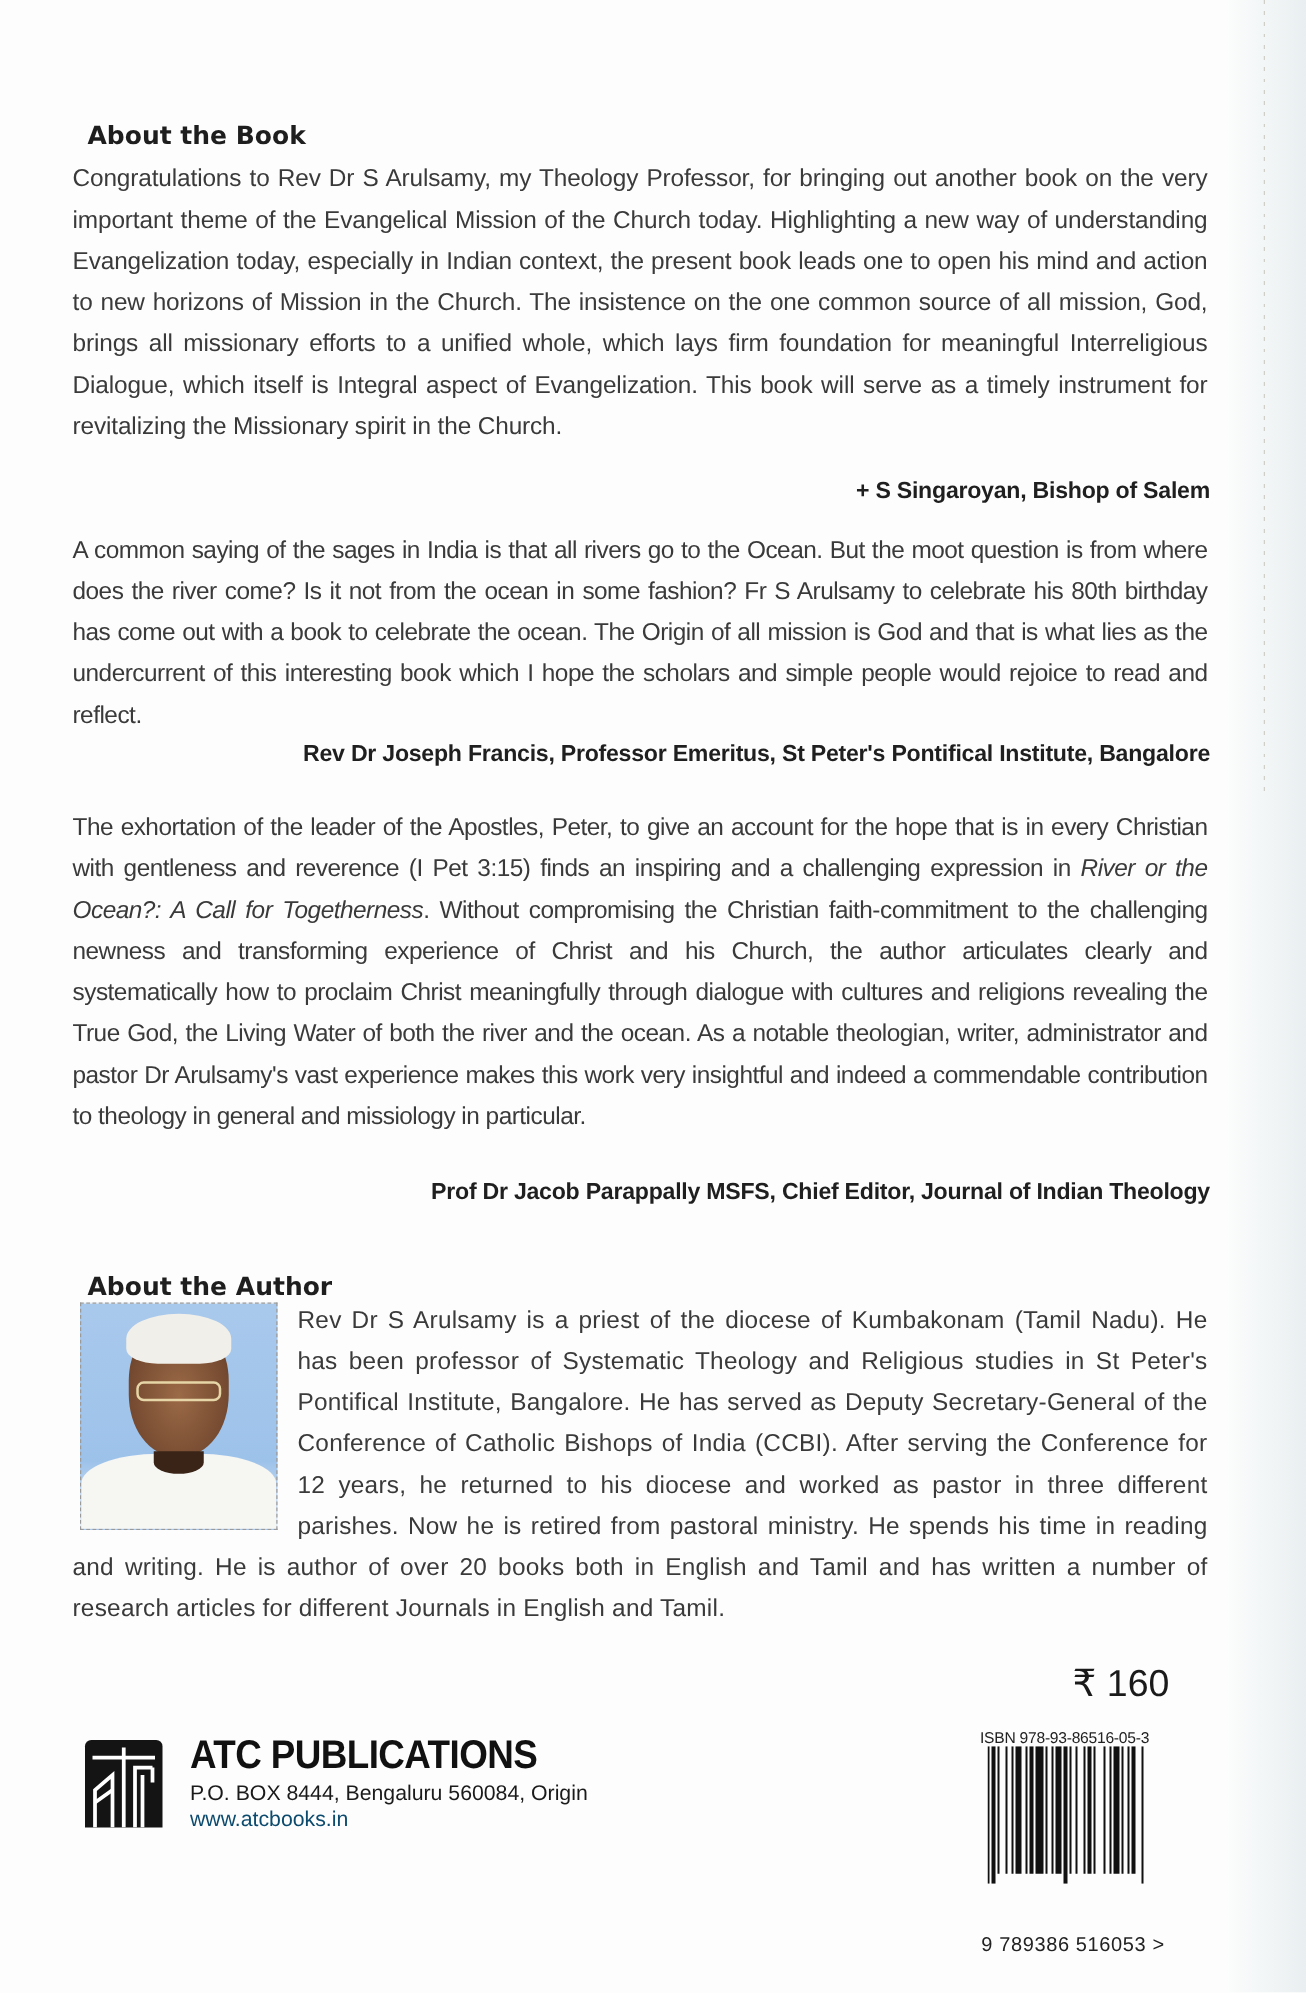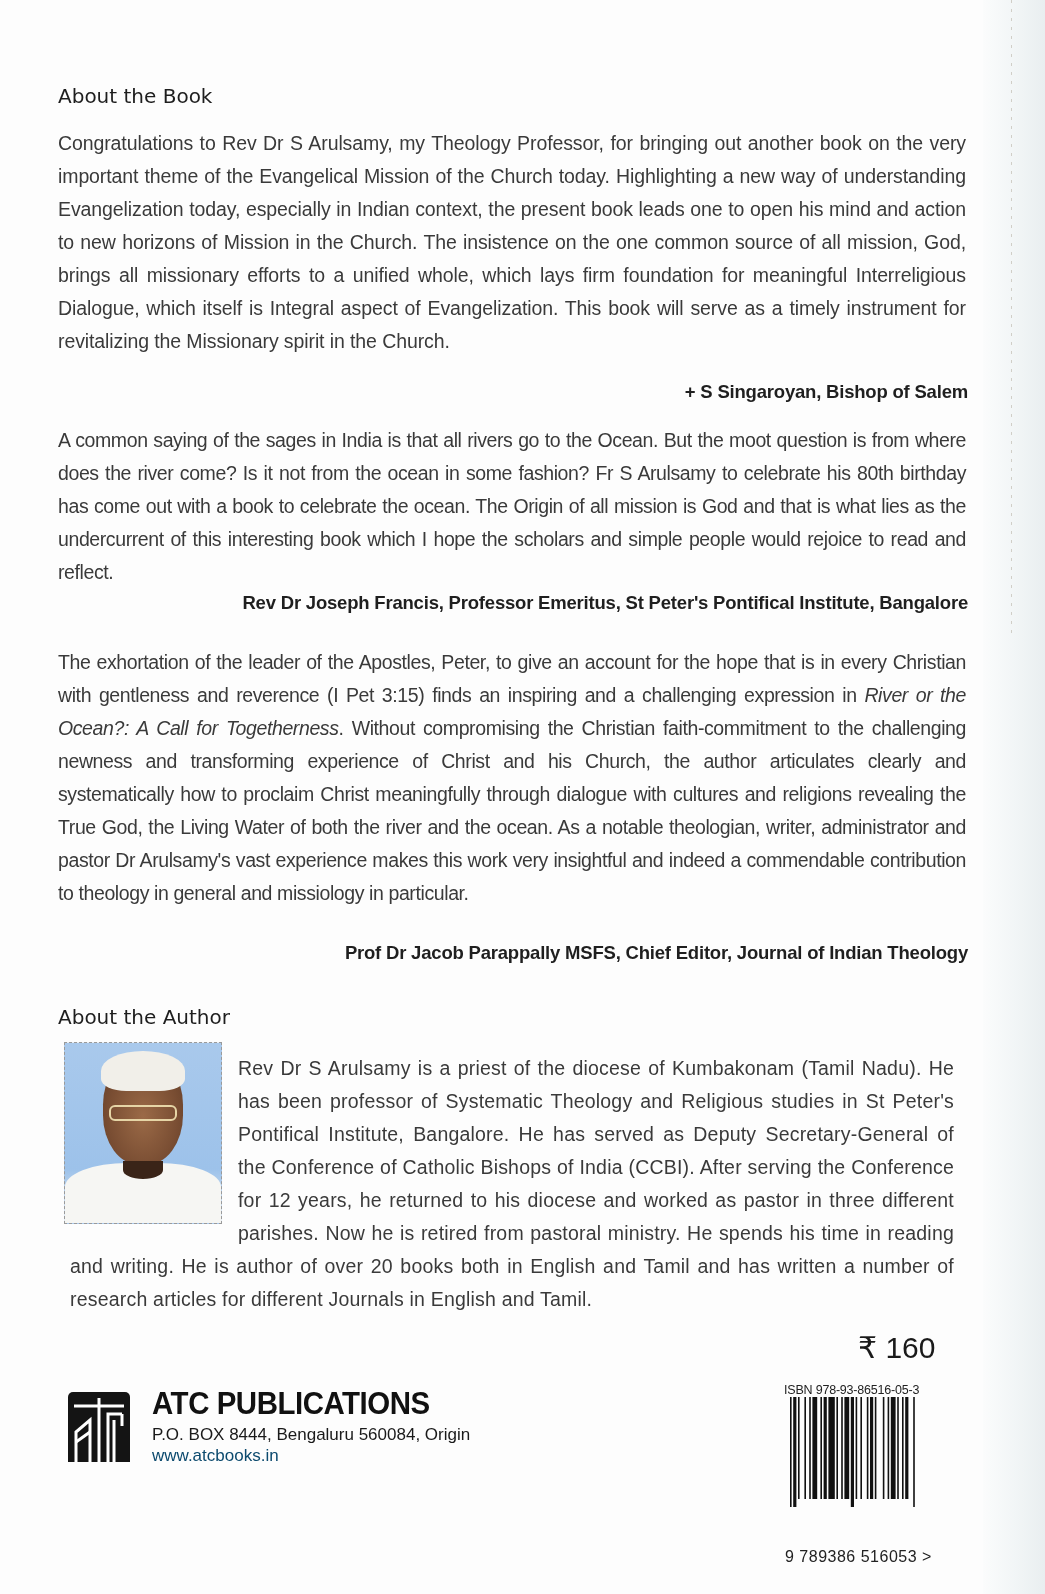--- a/index.html
+++ b/index.html
@@ -14,22 +14,22 @@
     position: absolute; top: 0; right: 0; width: 62px; height: 100%;
     background: linear-gradient(to right, #fbfcfc 0%, #f1f5f6 55%, #e9eef0 100%);
   }
   .page-edge::before {
     content: ""; position: absolute; left: 28px; top: 0; width: 1px; height: 40%;
     background: repeating-linear-gradient(to bottom, #b9b4a8 0 3px, transparent 3px 9px);
     opacity: .6;
   }
   .content { position: absolute; left: 58px; top: 0; width: 910px; }
   .h {
-    font-family: "DejaVu Sans", sans-serif; font-weight: normal;
-    font-size: 20px; color: #1e1e1e; margin: 0; position: absolute; left: 0;
+    font-family: "DejaVu Sans", sans-serif; font-weight: bold;
+    font-size: 20px; color: #1e1e1e; margin: 12px; position: absolute; left: 0;
   }
   .para {
     position: absolute; left: 0; width: 908px;
     font-size: 19.5px; line-height: 33px; color: #3a3a3a;
     text-align: justify; letter-spacing: -0.1px; margin: 0;
   }
   .para.narrow { font-family: "Liberation Sans Narrow", "Liberation Sans", sans-serif; letter-spacing: -0.4px; }
   .para i { font-style: italic; }
   .sig {
     position: absolute; right: 0; font-weight: bold; font-size: 18.5px;
@@ -56,21 +56,21 @@
   }
   .photo .shirt {
     position: absolute; left: 0; bottom: 0; width: 156px; height: 60px;
     background: #f6f6f3; border-radius: 40% 40% 0 0;
   }
   .photo .collar {
     position: absolute; left: 58px; bottom: 44px; width: 40px; height: 18px;
     background: #3a2418; border-radius: 0 0 50% 50%;
   }
   .author-text {
-    font-size: 19.5px; line-height: 33px; color: #3a3a3a; text-align: justify; margin: 12px;
+    font-size: 19.5px; line-height: 33px; color: #3a3a3a; text-align: justify; margin: 0;
     letter-spacing: 0.2px;
   }
   .logo {
     position: absolute; left: 68px; top: 1392px; width: 62px; height: 70px;
     background: #141414; border-radius: 5px 5px 0 0;
   }
   .pub-name {
     position: absolute; left: 152px; top: 1385px; font-weight: bold;
     font-size: 32px; color: #111; letter-spacing: -0.5px;
     font-family: "Liberation Sans", sans-serif; transform: scaleX(0.92); transform-origin: left;

